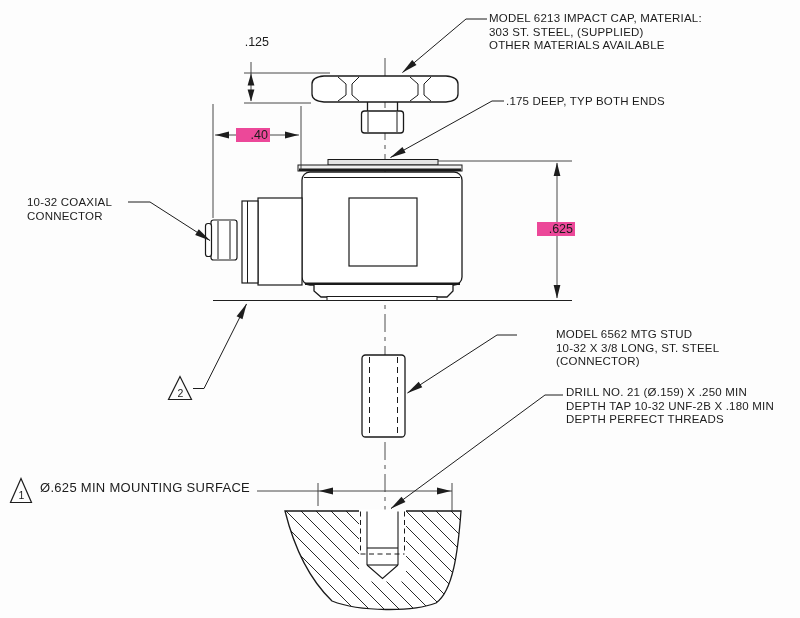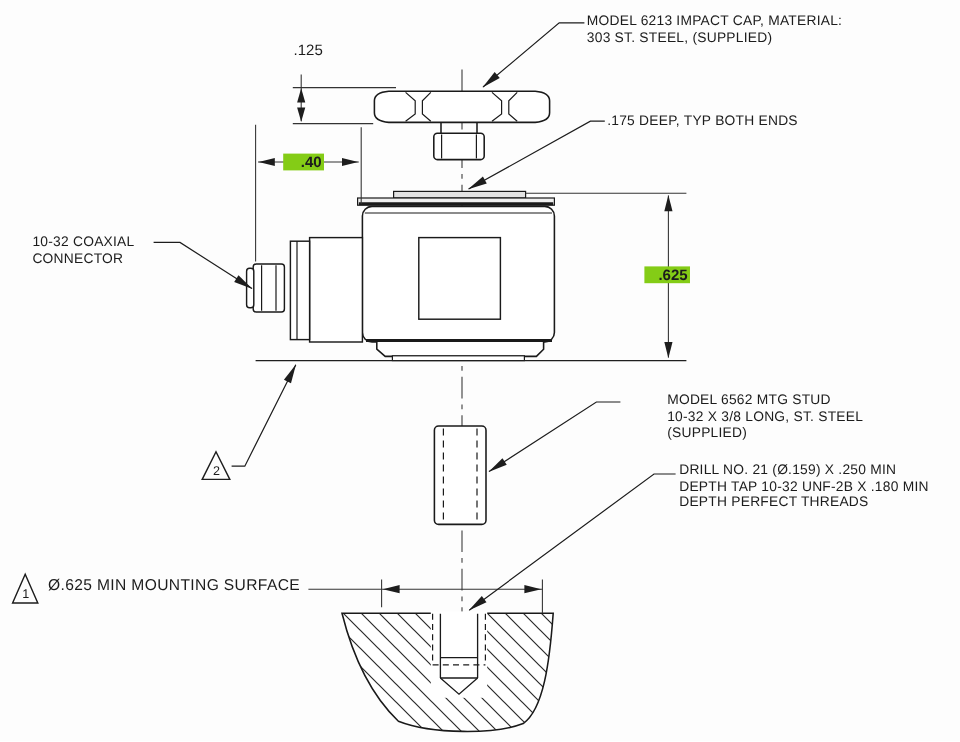--- a/index.html
+++ b/index.html
@@ -11,21 +11,21 @@
   }
   #drawing-svg{position:absolute;left:0;top:0;}
   .callout{
     position:absolute;font-size:11.5px;line-height:13.5px;
     letter-spacing:0.2px;white-space:nowrap;color:#1c1c1c;
   }
   .dim-text{
     position:absolute;font-size:12.5px;line-height:14px;
     white-space:nowrap;color:#1c1c1c;text-align:right;
   }
-  .dim-text.on-line{background:#84cc16;padding:0 2px;font-weight:bold;}
+  .dim-text.on-line{background:#ec4899;padding:0 2px;}
   .flag-num{
     position:absolute;font-size:10.5px;line-height:11px;
     text-align:center;color:#1c1c1c;
   }
   .big{font-size:13px;letter-spacing:0.3px;}
 </style>
 </head>
 <body>
 
 <div id="stage">
@@ -155,35 +155,36 @@
 
     <g stroke="#1d1d1d" stroke-width="1.2" fill="none">
       <path d="M21,478.5 L10.5,502.5 L31.5,502.5 Z"></path>
       <path d="M180,376.5 L168.5,399.5 L191.5,399.5 Z"></path>
     </g>
   </svg>
 
   <div class="callout" style="left:489px;top:12px;">
     <div>MODEL 6213 IMPACT CAP, MATERIAL:</div>
     <div>303 ST. STEEL, (SUPPLIED)</div>
+    <div>OTHER MATERIALS AVAILABLE</div>
   </div>
 
   <div class="callout" style="left:506px;top:95px;">
     <div>.175 DEEP, TYP BOTH ENDS</div>
   </div>
 
   <div class="callout" style="left:27px;top:196px;">
     <div>10-32 COAXIAL</div>
     <div>CONNECTOR</div>
   </div>
 
   <div class="callout" style="left:519px;top:328px;margin-left:37px;">
     <div>MODEL 6562 MTG STUD</div>
     <div>10-32 X 3/8 LONG, ST. STEEL</div>
-    <div>(SUPPLIED)</div>
+    <div>(CONNECTOR)</div>
   </div>
 
   <div class="callout" style="left:566px;top:386px;">
     <div>DRILL NO. 21 (Ø.159) X .250 MIN</div>
     <div>DEPTH TAP 10-32 UNF-2B X .180 MIN</div>
     <div>DEPTH PERFECT THREADS</div>
   </div>
 
   <div class="callout big" style="left:40px;top:481px;">
     <div>Ø.625 MIN MOUNTING SURFACE</div>

